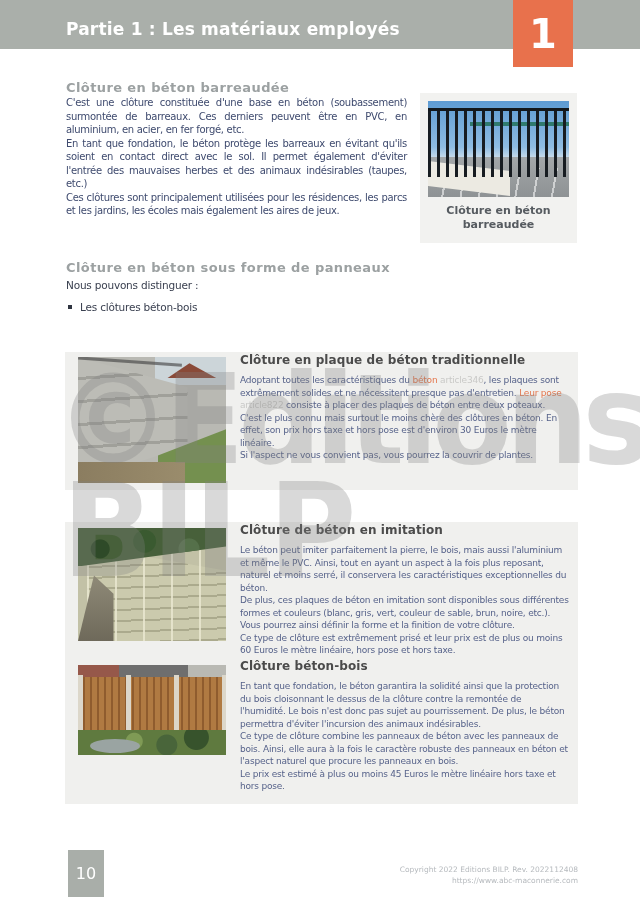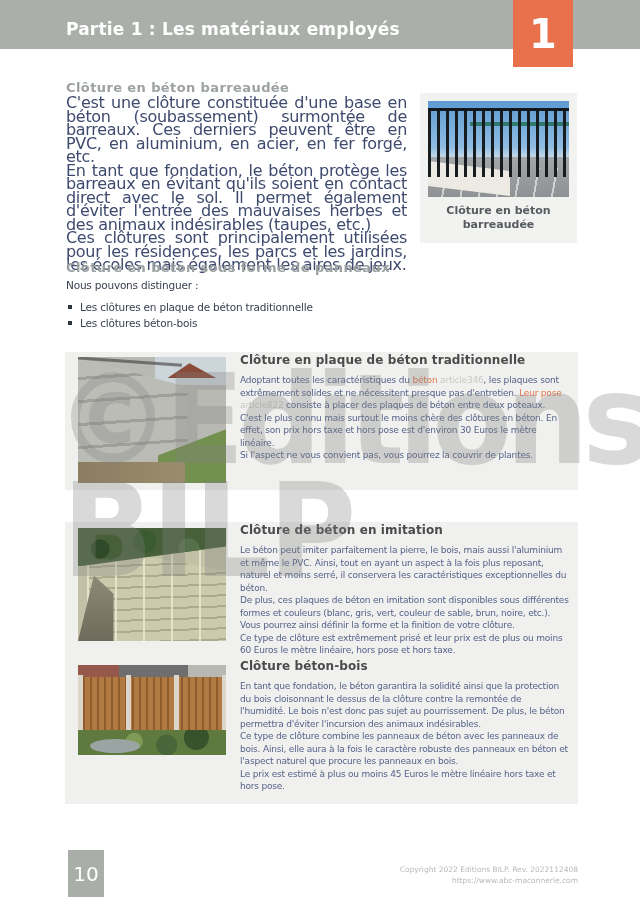--- a/index.html
+++ b/index.html
@@ -10,21 +10,21 @@
   
   .header-band { position:absolute; top:0; left:0; width:640px; height:49px; background:#aaafaa; }
   .header-title { position:absolute; left:66px; bottom:10px; color:#ffffff; font-size:17px; font-weight:bold; letter-spacing:0.2px; }
   .chapter-badge { position:absolute; left:513px; top:0; width:60px; height:67px; background:#e8714c;
     color:#ffffff; font-size:40px; font-weight:bold; display:flex; align-items:center; justify-content:center; }
 
   
   .sec-heading { position:absolute; left:66px; color:#9ca1a2; font-weight:bold; font-size:13px; letter-spacing:0.4px; }
 
   
-  .intro-text { position:absolute; left:66px; top:96px; width:341px; font-size:16px; line-height:13.5px;
+  .intro-text { position:absolute; left:66px; top:96px; width:341px; font-size:10px; line-height:13.5px;
     color:#3e4a6e; text-align:justify; letter-spacing:-0.3px; }
   .intro-text p { margin:0; }
 
   
   .side-card { position:absolute; left:420px; top:93px; width:157px; height:150px; background:#f2f2f0; padding:8px; }
   .side-card .photo { position:relative; width:141px; height:96px; overflow:hidden; background:#89b4dd; }
   .side-caption { margin-top:7px; text-align:center; font-size:11px; font-weight:bold; color:#565b60; line-height:14px; }
 
   
   .pa-sky { position:absolute; inset:0; background:linear-gradient(180deg,#5d9bd3 0%,#8fbce2 48%,#c2d8ea 58%); }
@@ -99,21 +99,21 @@
   .pd-pond { position:absolute; left:8%; bottom:2%; width:34%; height:16%; background:#9aa4a2; border-radius:50%; }
 
   
   .watermark { position:absolute; z-index:40; pointer-events:none; font-weight:bold;
     color:rgba(128,128,128,0.30); white-space:nowrap; transform:scaleY(1.08); }
   .wm-1 { left:55px; top:352px; font-size:116px; letter-spacing:-6px; }
   .wm-2 { left:62px; top:462px; font-size:120px; letter-spacing:-2px; }
 
   
   .page-number-box { position:absolute; left:68px; top:850px; width:36px; height:47px; background:#a9aea9;
-    color:#ffffff; font-size:20px; display:flex; align-items:center; justify-content:center; }
+    color:#ffffff; font-size:16px; display:flex; align-items:center; justify-content:center; }
   .copyright { position:absolute; right:62px; top:864px; text-align:right; font-size:7.5px; line-height:11px; color:#b6babe; }
 </style>
 </head>
 <body>
 
 <div class="page">
 
   <div class="header-band">
     <div class="header-title">Partie 1 : Les matériaux employés</div>
   </div>
@@ -136,21 +136,20 @@
       <div class="pa-rail-green"></div>
       <div class="pa-bars"></div>
       <div class="pa-toprail"></div>
     </div>
     <div class="side-caption">Clôture en béton barreaudée</div>
   </div>
 
   <div class="sec-heading" style="top:260px;">Clôture en béton sous forme de panneaux</div>
   <div class="distinguish">Nous pouvons distinguer :</div>
   <ul class="bullet-list">
-    <li><span class="bullet-square"></span><span>Les clôtures en plaque de béton traditionnelle</span></li>
     <li><span class="bullet-square"></span><span>Les clôtures béton-bois</span></li>
   </ul>
 
   <div class="info-box box-1">
     <div class="card-photo">
       <div class="pb-sky"></div>
       <div class="pb-roof"></div>
       <div class="pb-wall"></div>
       <div class="pb-wire"></div>
       <div class="pb-grass"></div>

